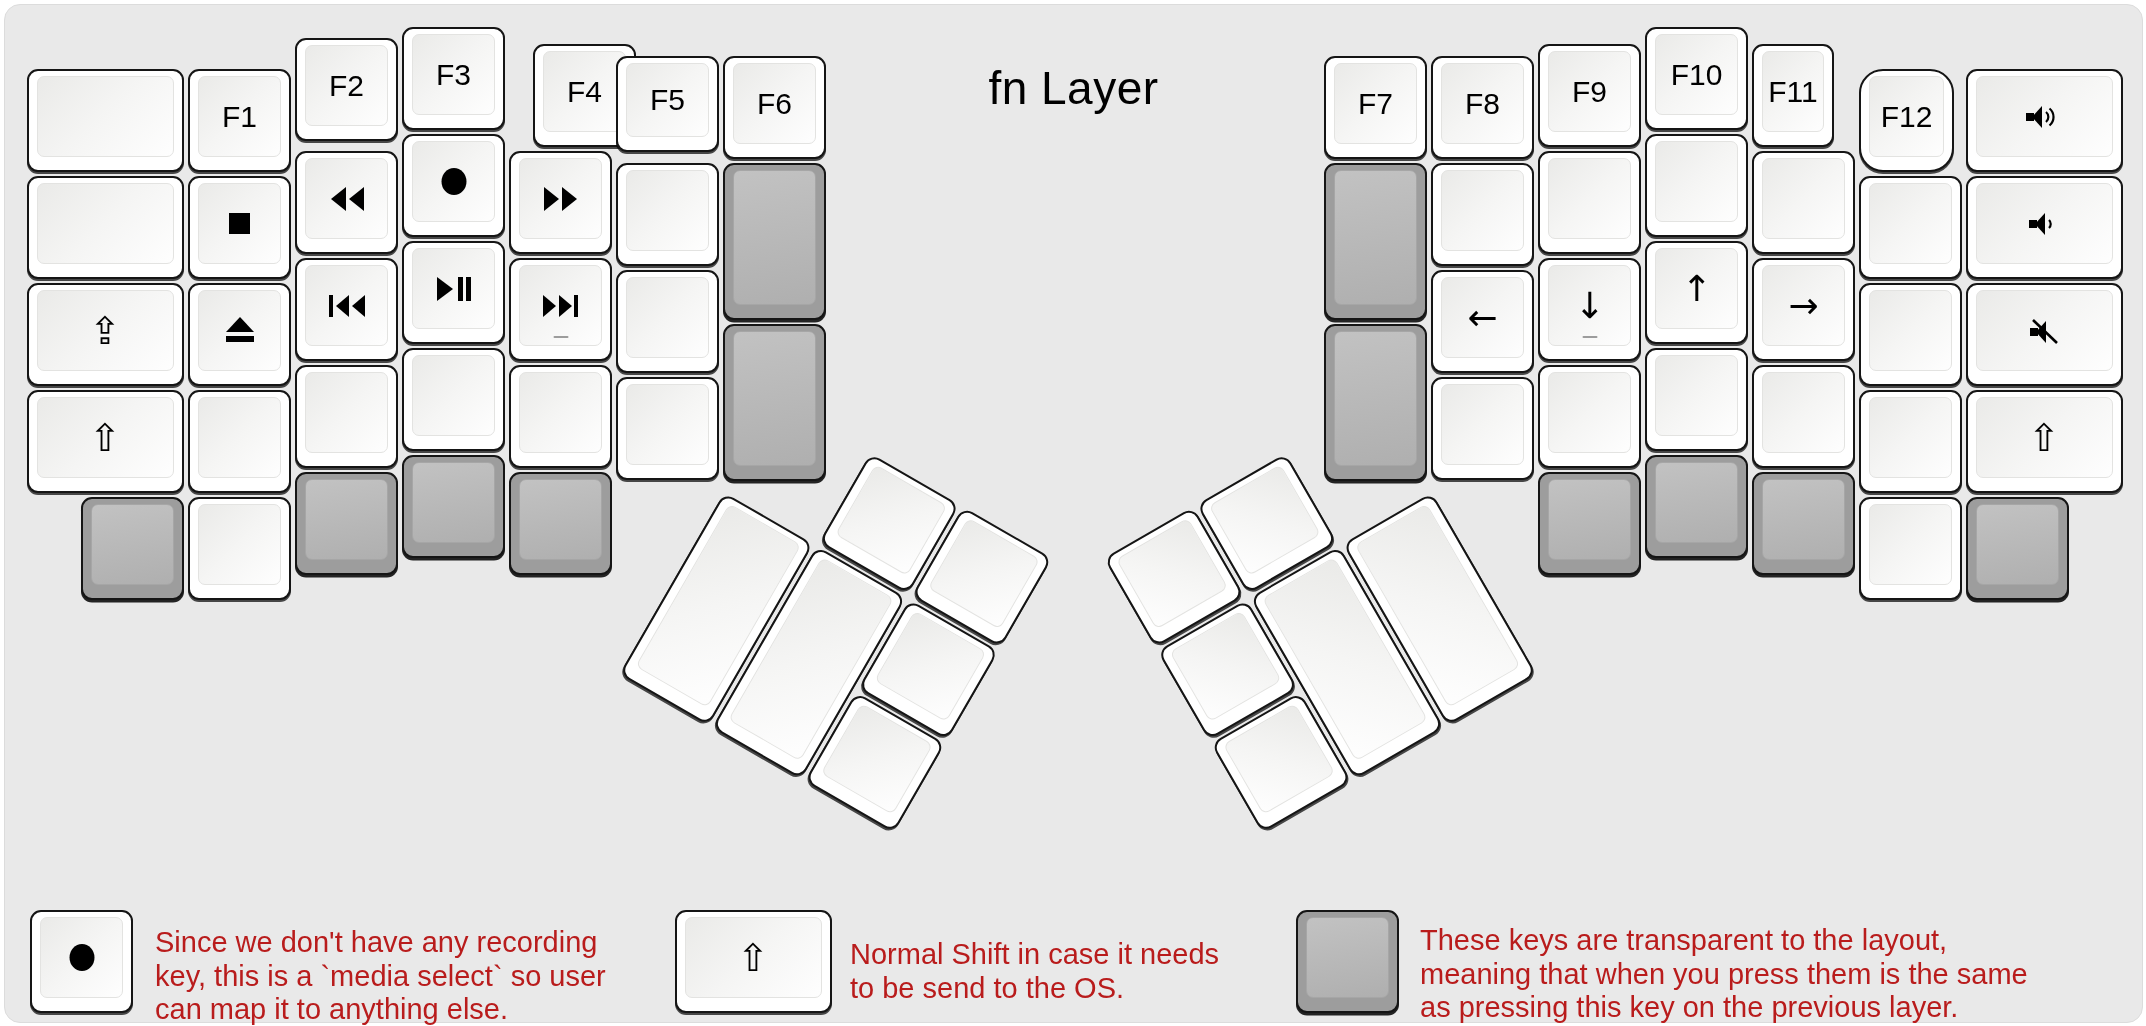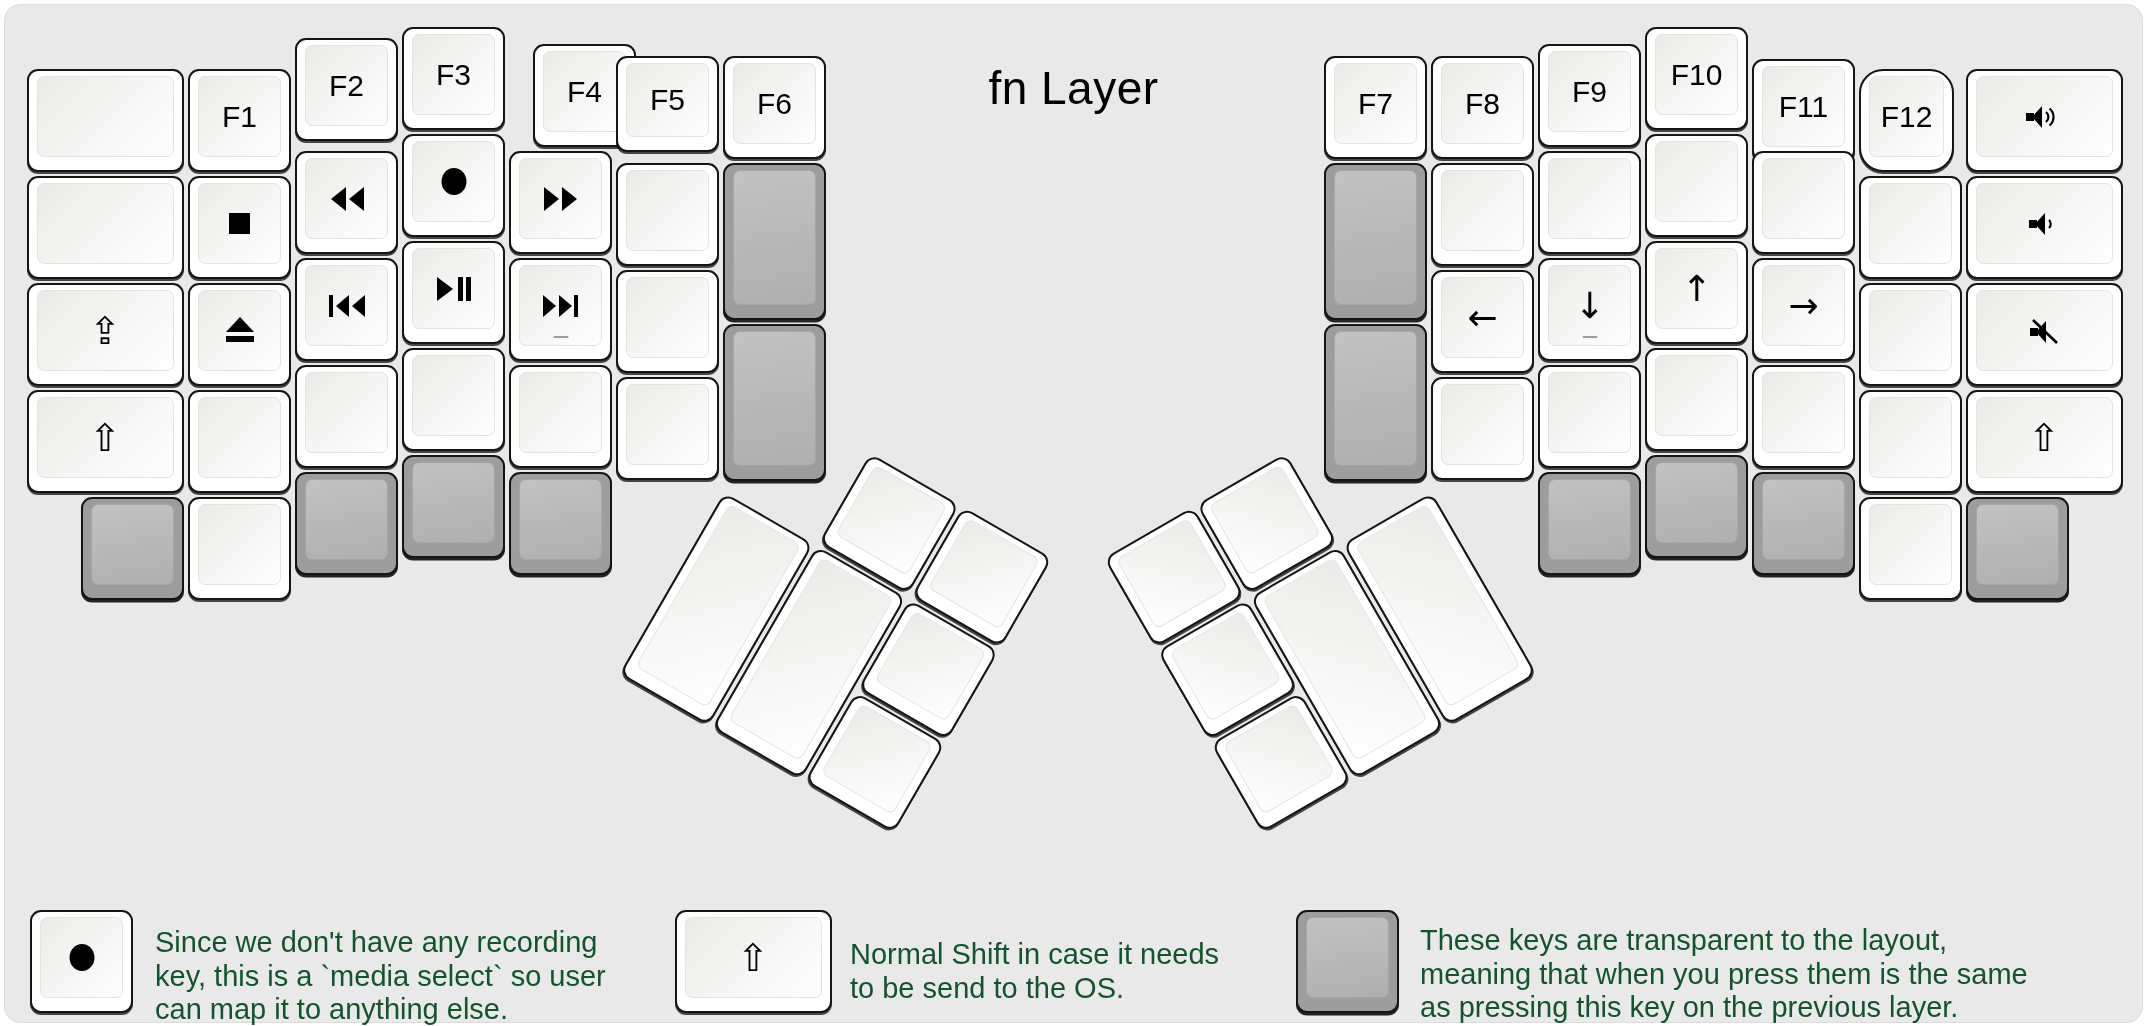--- a/index.html
+++ b/index.html
@@ -37,21 +37,21 @@
   .leg-f{font-size:30px;color:#000;}
   .leg-arrow{font-size:36px;color:#000;font-family:"DejaVu Sans",sans-serif;line-height:1;}
   .leg-mod{font-size:38px;color:#000;font-family:"DejaVu Sans",sans-serif;line-height:1;}
   .homing{
     position:absolute;bottom:7px;left:50%;transform:translateX(-50%);
     width:15px;height:2.5px;background:#9c9c9c;border-radius:1px;
   }
   .thumb{position:absolute;width:321px;height:321px;transform-origin:0 0;}
   #thumb-left{left:772px;top:392px;transform:rotate(30deg);}
   #thumb-right{left:1374px;top:392px;transform:rotate(-30deg) scaleX(-1);}
-  .legend-text{position:absolute;font-size:29px;line-height:33.5px;color:#14532d;}
+  .legend-text{position:absolute;font-size:29px;line-height:33.5px;color:#b91c1c;}
   svg.ic{display:block;}
   svg.ic .fill{fill:#000;stroke:none;}
 </style>
 </head>
 <body>
 
 <div class="board" id="board">
   <div class="title">fn Layer</div>
 
   <div class="thumb" id="thumb-left">
@@ -322,21 +322,21 @@
       <div class="cap">
         <span class="leg-arrow">↑</span>
       </div>
     </div>
     <div class="key w" style="left: 1640px; top: 343px; width: 103px; height: 103px;">
       <div class="cap"></div>
     </div>
     <div class="key g" style="left: 1640px; top: 450px; width: 103px; height: 103px;">
       <div class="cap"></div>
     </div>
-    <div class="key w" style="left: 1747px; top: 54px; width: 103px; height: 103px;">
+    <div class="key w" style="left: 1747px; top: 39px; width: 82px; height: 103px;">
       <div class="cap">
         <span class="leg-f">F11</span>
       </div>
     </div>
     <div class="key w" style="left: 1747px; top: 146px; width: 103px; height: 103px;">
       <div class="cap"></div>
     </div>
     <div class="key w" style="left: 1747px; top: 253px; width: 103px; height: 103px;">
       <div class="cap">
         <span class="leg-arrow">→</span>

